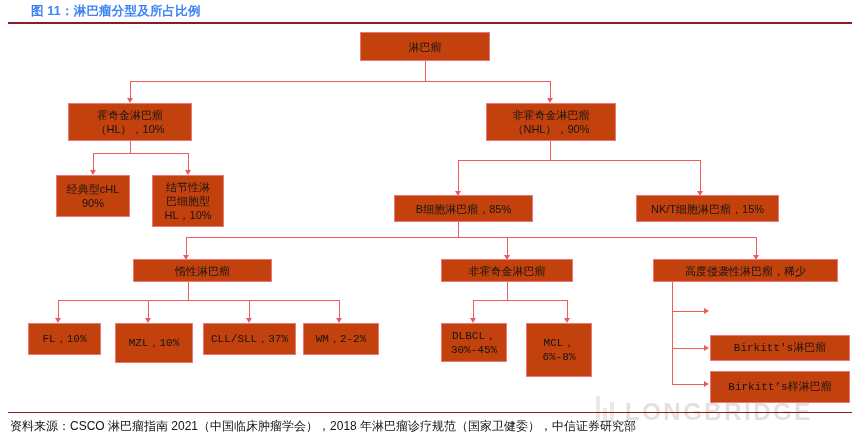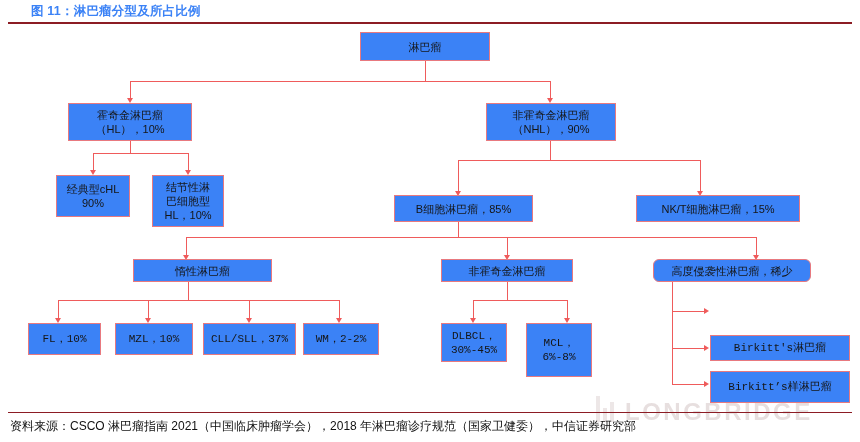--- a/index.html
+++ b/index.html
@@ -44,21 +44,21 @@
     width:24px;height:26px;opacity:.22;
   }
   .watermark-mark i{
     position:absolute;bottom:0;width:4px;background:#b09696;display:block;
   }
   
   .node{
     position:absolute;
     box-sizing:border-box;
     border:1px solid #e8797f;
-    background:#3b82f6;
+    background:#c2410c;
     color:#151515;
     display:flex;align-items:center;justify-content:center;
     text-align:center;
     font-size:11px;
     line-height:14px;
     padding:1px 2px;
     white-space:pre-line;
   }
   .node.mono{font-family:"Liberation Mono","DejaVu Sans Mono",monospace;font-size:11px;}
   
@@ -152,31 +152,31 @@
 
   <div class="node" style="left:56px;top:175px;width:74px;height:42px;">经典型cHL
 90%</div>
 
   <div class="node" style="left:152px;top:175px;width:72px;height:52px;">结节性淋
 巴细胞型
 HL，10%</div>
 
   <div class="node" style="left:394px;top:195px;width:139px;height:27px;">B细胞淋巴瘤，85%</div>
 
-  <div class="node" style="left:636px;top:195px;width:164px;height:27px;">NK/T细胞淋巴瘤，15%</div>
+  <div class="node" style="left:636px;top:195px;width:143px;height:27px;">NK/T细胞淋巴瘤，15%</div>
 
   <div class="node" style="left:133px;top:259px;width:139px;height:23px;">惰性淋巴瘤</div>
 
   <div class="node" style="left:441px;top:259px;width:132px;height:23px;">非霍奇金淋巴瘤</div>
 
-  <div class="node" style="left:653px;top:259px;width:158px;height:23px;border-radius:6px;">高度侵袭性淋巴瘤，稀少</div>
+  <div class="node" style="left:653px;top:259px;width:185px;height:23px;">高度侵袭性淋巴瘤，稀少</div>
 
   <div class="node mono" style="left:28px;top:323px;width:73px;height:32px;">FL，10%</div>
 
-  <div class="node mono" style="left:115px;top:323px;width:78px;height:32px;">MZL，10%</div>
+  <div class="node mono" style="left:115px;top:323px;width:78px;height:40px;">MZL，10%</div>
 
   <div class="node mono" style="left:203px;top:323px;width:93px;height:32px;">CLL/SLL，37%</div>
 
   <div class="node mono" style="left:303px;top:323px;width:76px;height:32px;">WM，2-2%</div>
 
   <div class="node mono" style="left:441px;top:323px;width:66px;height:39px;">DLBCL，
 30%-45%</div>
 
   <div class="node mono" style="left:526px;top:323px;width:66px;height:54px;">MCL，
 6%-8%</div>

